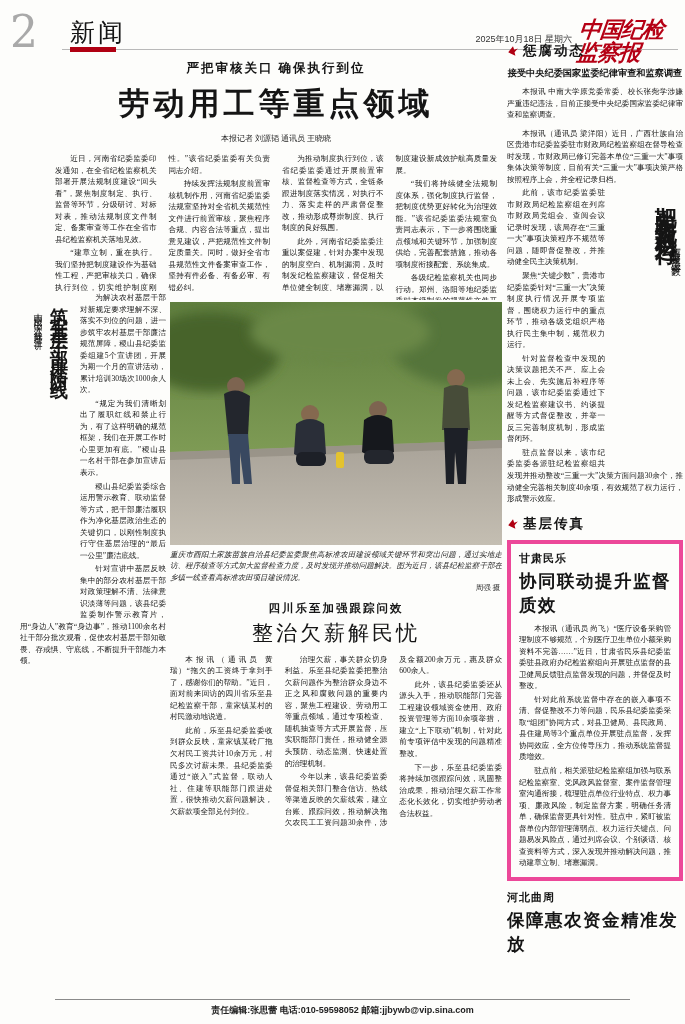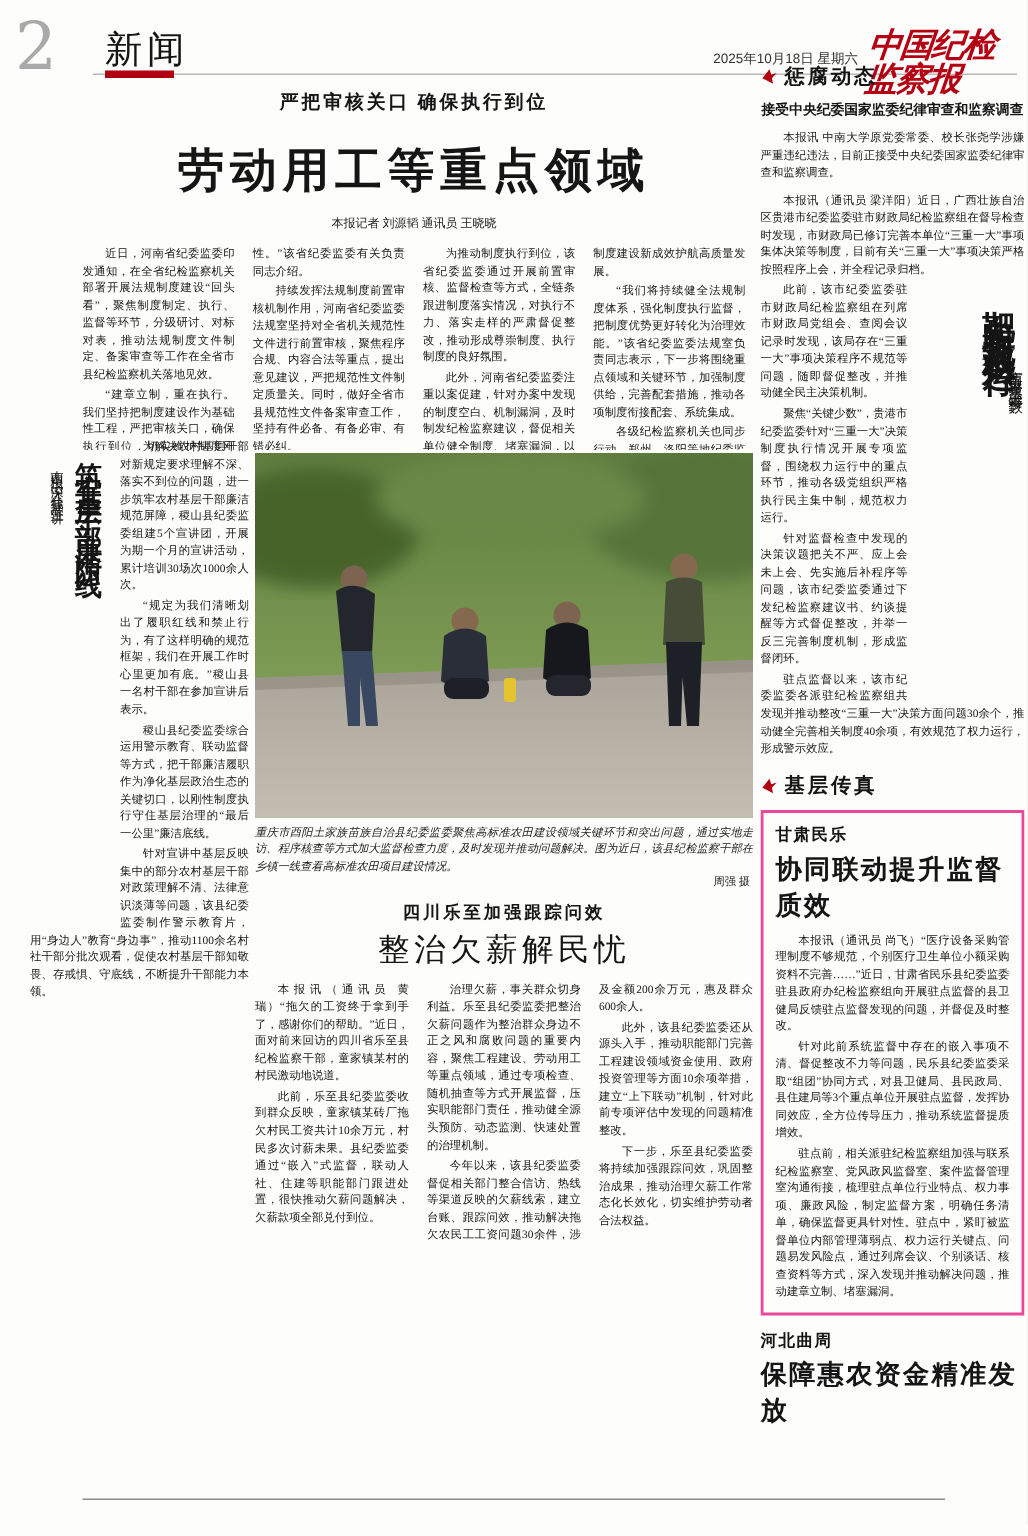--- a/index.html
+++ b/index.html
@@ -12,37 +12,37 @@
   .head-redbar{position:absolute;left:70px;top:47px;width:46px;height:5px;background:#b00012;}
   .head-date{position:absolute;left:452px;top:33px;width:120px;font-size:9px;color:#333;
              font-family:"Liberation Sans",sans-serif;text-align:right;}
   .masthead{position:absolute;left:578px;top:18px;width:102px;font-size:22px;line-height:1.05;
             color:#b50014;font-weight:bold;font-style:italic;transform:skewX(-6deg);letter-spacing:-1px;}
   
   .btxt{font-size:7.6px;line-height:1.52;text-align:justify;}
   .btxt p{margin:0 0 2px 0;text-indent:2em;}
   
   .main-art{position:absolute;left:55px;top:58px;width:442px;height:242px;overflow:hidden;}
-  .main-kicker{text-align:center;font-size:12.5px;font-weight:bold;letter-spacing:2px;margin:2px 0 16px;}
+  .main-kicker{text-align:center;font-size:12.5px;font-weight:bold;letter-spacing:2px;margin:2px 0 6px;}
   .main-headline{text-align:center;font-size:31px;font-weight:bold;letter-spacing:4px;margin:0 0 8px;}
   .main-byline{text-align:center;font-size:8px;color:#222;margin:0 0 9px;}
   .main-body{column-count:4;column-gap:12px;height:158px;overflow:hidden;}
   
   .rail{position:absolute;left:507px;top:40px;width:176px;height:932px;overflow:hidden;}
   .sec-head{display:flex;align-items:center;gap:4px;font-size:13.5px;font-weight:bold;letter-spacing:2px;margin:2px 0 7px;}
   .sec-head svg{width:12px;height:12px;}
   .zn-h1{text-align:center;font-size:11.8px;font-weight:bold;letter-spacing:1px;margin:0 0 3px;}
   .zn-h2{text-align:center;font-size:9.2px;font-weight:bold;margin:0 0 6px;}
   .gg-wrap{margin-top:7px;}
   .gg-vert{float:right;height:268px;width:72px;writing-mode:vertical-rl;margin:2px 0 4px 6px;
            display:flex;justify-content:flex-start;}
   .gg-vert .vh{font-size:22px;font-weight:bold;letter-spacing:4px;display:block;}
   .gg-vert .vk{font-size:9.5px;letter-spacing:2px;display:block;padding-top:10px;color:#111;}
   .sec2{margin-top:10px;}
-  .redbox{border:2px solid #ec4899;padding:7px 8px 6px;margin-top:4px;}
+  .redbox{border:4px solid #ec4899;padding:7px 8px 6px;margin-top:4px;}
   .box-kicker{font-size:11px;font-weight:bold;letter-spacing:1px;margin:0 0 3px;}
   .box-headline{font-size:17.5px;font-weight:bold;letter-spacing:1.5px;margin:0 0 6px;}
   .rail-art{margin-top:9px;}
   
   .left-art{position:absolute;left:20px;top:292px;width:146px;height:700px;overflow:hidden;}
   .lv-vert{float:left;width:52px;height:318px;writing-mode:vertical-rl;margin:2px 8px 4px 0;}
   .lv-vert .vh{font-size:18px;font-weight:bold;letter-spacing:8px;display:block;}
   .lv-vert .vk{font-size:8.8px;letter-spacing:2.5px;display:block;padding-top:12px;}
   
   .mid{position:absolute;left:170px;top:302px;width:332px;height:690px;overflow:hidden;}
@@ -193,14 +193,15 @@
       <p>本报讯（通讯员 黄瑞）“拖欠的工资终于拿到手了，感谢你们的帮助。”近日，面对前来回访的四川省乐至县纪检监察干部，童家镇某村的村民激动地说道。</p>
       <p>此前，乐至县纪委监委收到群众反映，童家镇某砖厂拖欠村民工资共计10余万元，村民多次讨薪未果。县纪委监委通过“嵌入”式监督，联动人社、住建等职能部门跟进处置，很快推动欠薪问题解决，欠薪款项全部兑付到位。</p>
       <p>治理欠薪，事关群众切身利益。乐至县纪委监委把整治欠薪问题作为整治群众身边不正之风和腐败问题的重要内容，聚焦工程建设、劳动用工等重点领域，通过专项检查、随机抽查等方式开展监督，压实职能部门责任，推动健全源头预防、动态监测、快速处置的治理机制。</p>
       <p>今年以来，该县纪委监委督促相关部门整合信访、热线等渠道反映的欠薪线索，建立台账、跟踪问效，推动解决拖欠农民工工资问题30余件，涉及金额200余万元，惠及群众600余人。</p>
       <p>此外，该县纪委监委还从源头入手，推动职能部门完善工程建设领域资金使用、政府投资管理等方面10余项举措，建立“上下联动”机制，针对此前专项评估中发现的问题精准整改。</p>
       <p>下一步，乐至县纪委监委将持续加强跟踪问效，巩固整治成果，推动治理欠薪工作常态化长效化，切实维护劳动者合法权益。</p>
     </div>
   </div>
 
   <div class="foot-rule"></div>
+  <div class="footer">责任编辑:张思蕾  电话:010-59598052  邮箱:jjbywb@vip.sina.com</div>
 
 </div>
 
 </body></html>

